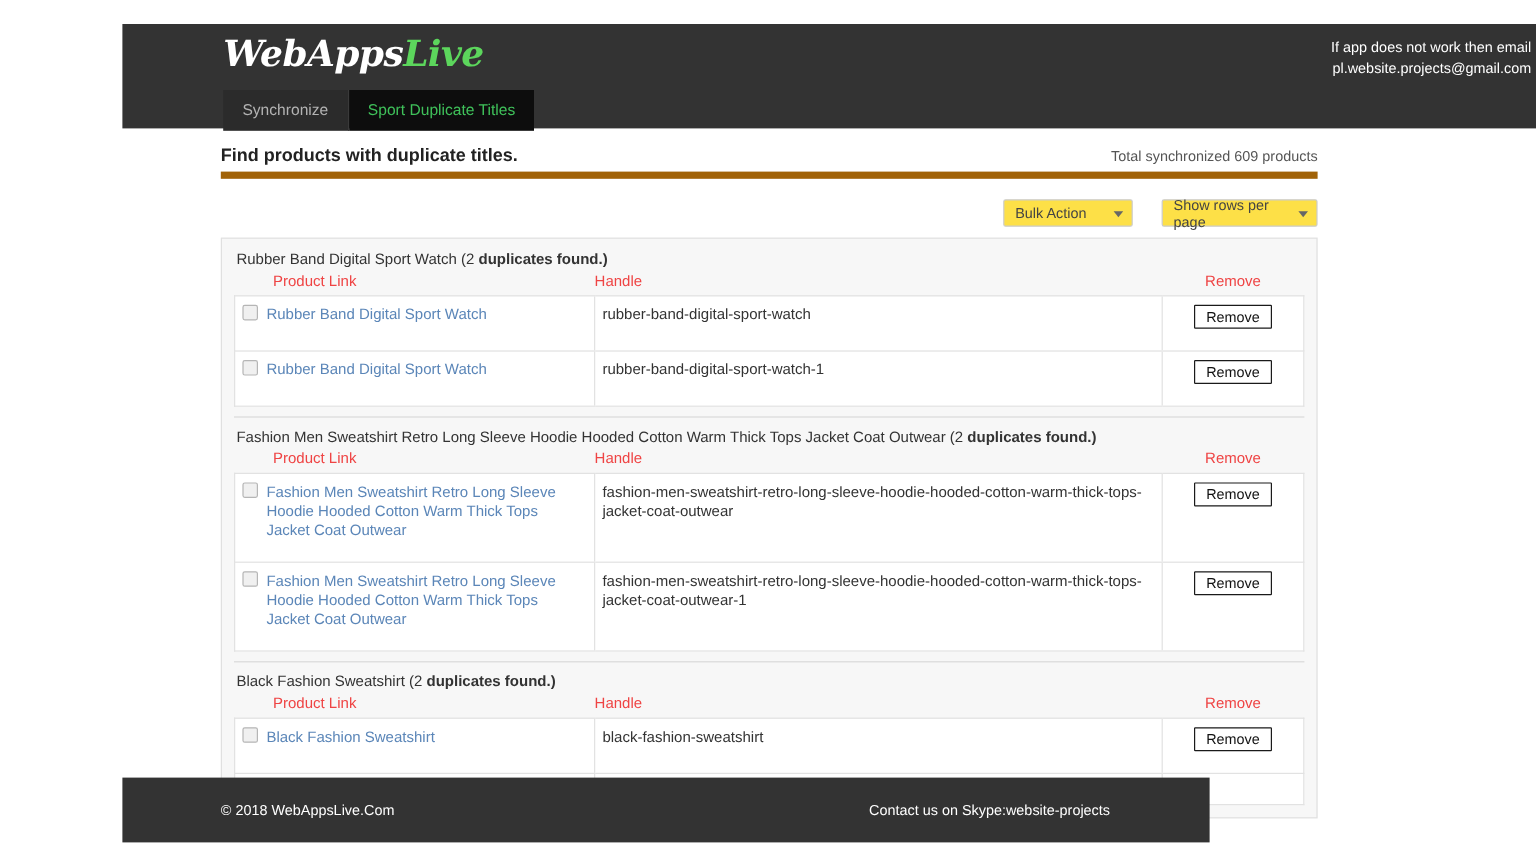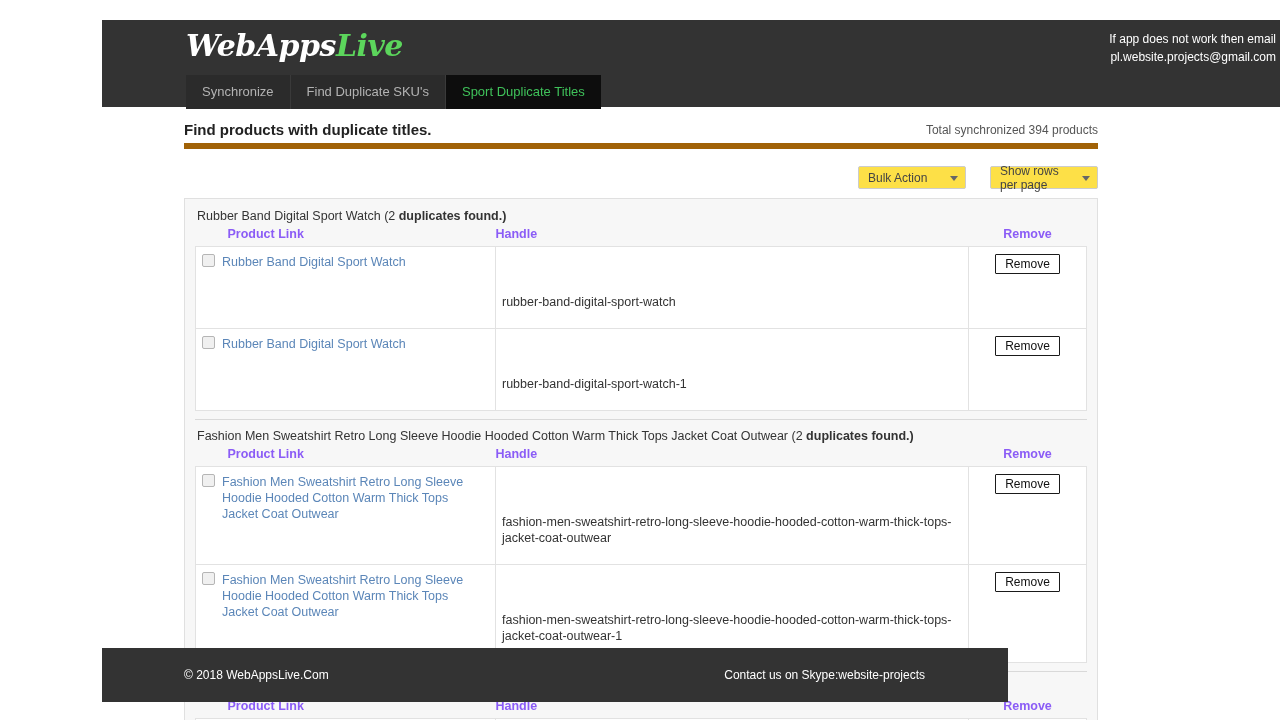--- a/index.html
+++ b/index.html
@@ -71,21 +71,21 @@
     border-radius:2px;height:23px;box-sizing:border-box;
     display:flex;align-items:center;
     font-size:12px;color:#444;padding:0 22px 0 9px;cursor:pointer;
   }
   .select-box .caret{
     position:absolute;right:7px;top:50%;margin-top:-2px;
     width:0;height:0;border-left:4px solid transparent;
     border-right:4px solid transparent;border-top:5px solid #666;
   }
   #bulk-action{width:108px;}
-  #rows-per-page{width:108px;}
+  #rows-per-page{width:130px;}
 
   
   .panel{
     margin:9px 82px 0 82px;background:#f7f7f7;
     border:1px solid #e0e0e0;padding:8px 10px 10px 10px;
     box-sizing:border-box;
   }
   .group{}
   .group-sep{
     border:0;border-top:1px solid #d9d9d9;margin:8px 0 7px 0;
@@ -93,21 +93,21 @@
   .group-head{
     font-size:12.5px;color:#333;padding:2px 2px 4px 2px;
   }
   .group-head b{font-weight:bold;}
 
   table.dup{
     width:100%;border-collapse:collapse;table-layout:fixed;
     background:#f7f7f7;
   }
   table.dup th{
-    font-size:12.5px;font-weight:bold;color:#8b5cf6;
+    font-size:12.5px;font-weight:normal;color:#ef4444;
     text-align:left;padding:0 0 5px 0;
   }
   table.dup th.c-link{padding-left:32px;}
   table.dup th.c-handle{}
   table.dup th.c-remove{text-align:center;}
 
   table.dup td{
     border:1px solid #e2e2e2;border-right:none;
     background:#ffffff;
     padding:7px 6px 18px 6px;vertical-align:top;
@@ -118,21 +118,21 @@
 
   .cb{
     display:inline-block;width:11px;height:11px;
     border:1px solid #b5b5b5;background:#f0f0f0;border-radius:2px;
     vertical-align:1px;margin-right:7px;cursor:pointer;
   }
   .plink{
     color:#5b86b8;text-decoration:none;cursor:pointer;
     display:inline-block;width:255px;vertical-align:top;line-height:16px;
   }
-  .handle{color:#333;line-height:16px;display:block;margin-top:40px;}
+  .handle{color:#333;line-height:16px;display:block;}
   .btn-remove{
     font-family:"Liberation Sans",sans-serif;font-size:12px;
     color:#111;background:#ffffff;
     border:1px solid #1a1a1a;border-radius:1px;
     padding:2px 9px;cursor:pointer;line-height:14px;
   }
 
   .col-link{width:300px;}
   .col-handle{width:auto;}
   .col-remove{width:118px;}
@@ -153,30 +153,29 @@
   <div class="header">
     <div class="brand">
       <span>WebApps</span><span class="live">Live</span>
     </div>
     <div class="header-note">
       <div>If app does not work then email</div>
       <div>pl.website.projects@gmail.com</div>
     </div>
     <div class="nav">
       <div class="nav-tab">Synchronize</div>
-      <div class="nav-tab">Find Duplicate SKU's</div>
       <div class="nav-tab active">Sport Duplicate Titles</div>
     </div>
   </div>
 
   <div class="content">
 
     <div class="title-row">
       <span class="page-title">Find products with duplicate titles.</span>
-      <span class="total-count">Total synchronized 394 products</span>
+      <span class="total-count">Total synchronized 609 products</span>
     </div>
 
 
     <div class="controls">
       <div class="select-box" id="bulk-action">
         <span>Bulk Action</span>
         <span class="caret"></span>
       </div>
       <div class="select-box" id="rows-per-page">
         <span>Show rows per page</span>

